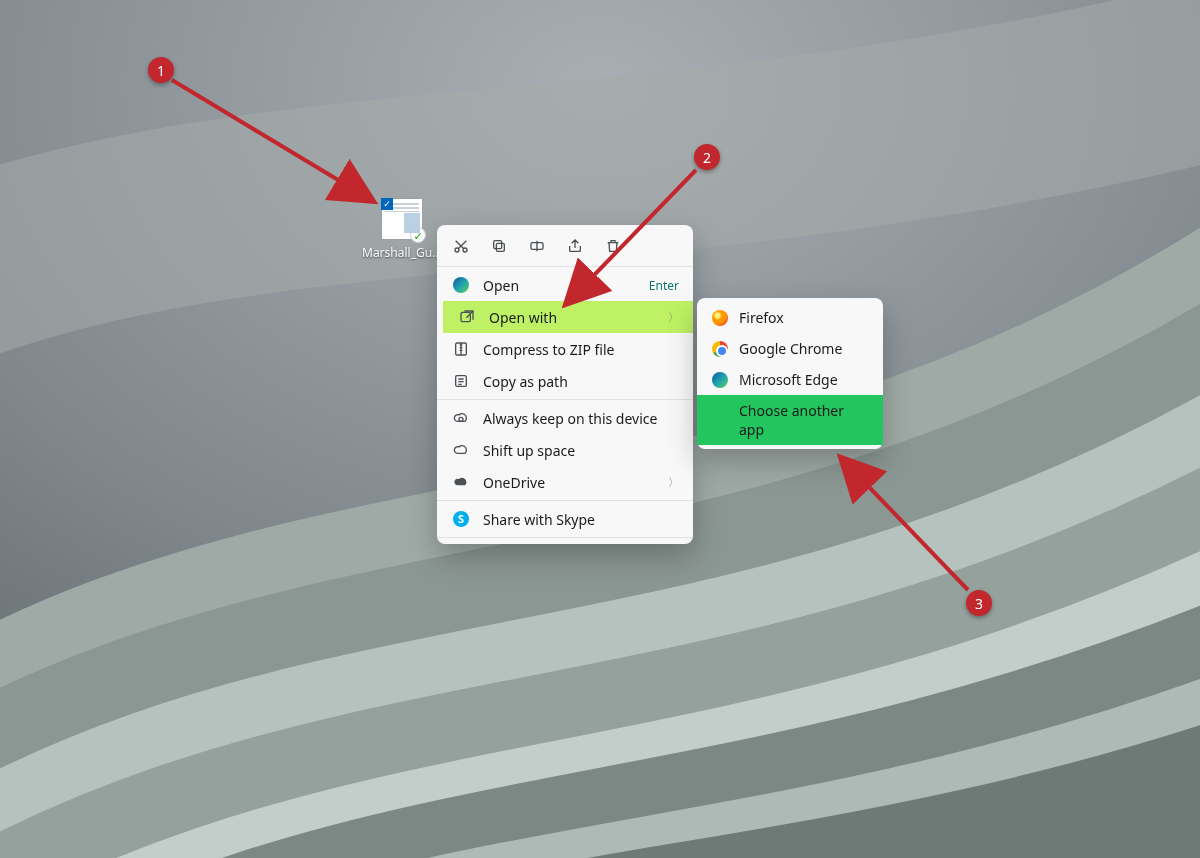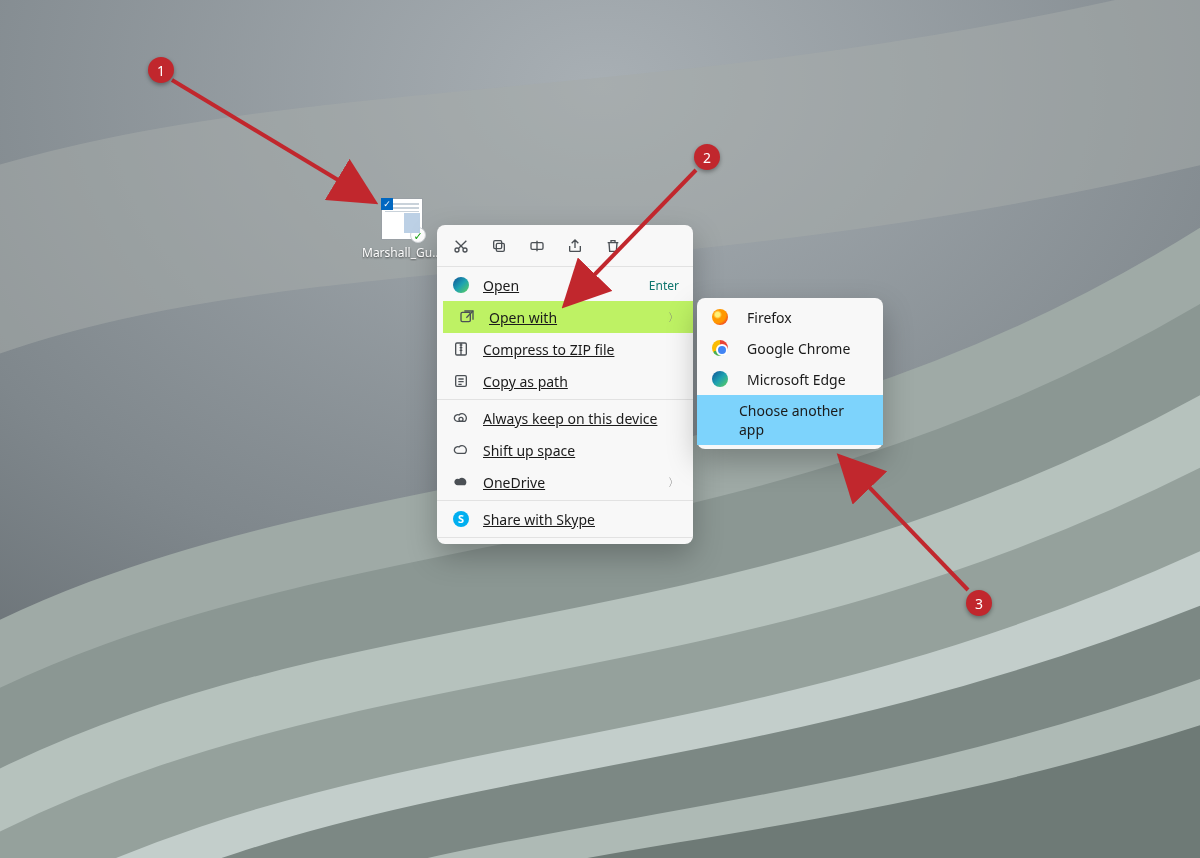--- a/index.html
+++ b/index.html
@@ -21,28 +21,28 @@
 
   
   .menu { position: absolute; width: 256px; background: #f8f8f8; border-radius: 8px; box-shadow: 0 12px 30px rgba(0,0,0,.25); padding-bottom: 4px; font-size: 14px; color: #1b1b1b; }
   .menu.main { left: 437px; top: 225px; }
   .menu .toolbar { display: flex; gap: 18px; padding: 11px 14px 8px 14px; }
   .menu .toolbar .tbtn { width: 20px; height: 20px; display: flex; align-items: center; justify-content: center; color: #4b5055; border-radius: 4px; }
   .menu .sep { height: 1px; background: #e2e2e2; margin: 2px 0; }
   .menu .item { display: flex; align-items: center; padding: 6px 14px; min-height: 30px; }
   .menu .item:hover, .menu .item.hover { background: #bef264; margin-left: 6px; }
   .menu .item .ico { width: 20px; height: 20px; margin-right: 12px; display: flex; align-items: center; justify-content: center; color: #4b5055; }
-  .menu .item .txt { flex: 1; text-decoration: underline; }
+  .menu .item .txt { flex: 1; }
   .menu .item .accel { color: #0f766e; font-size: 12px; }
   .menu .item .chev { color: #7a7a7a; font-size: 11px; margin-left: 8px; }
 
   
   .submenu { position: absolute; left: 697px; top: 298px; width: 186px; background: #f8f8f8; border-radius: 8px; box-shadow: 0 12px 30px rgba(0,0,0,.25); padding: 4px 0; font-size: 14px; color: #1b1b1b; }
-  .submenu .item { display: flex; align-items: flex-start; padding: 6px 14px; min-height: 30px; gap: 8px; }
-  .submenu .item:hover, .submenu .item.hover { background: #7dd3fc; }
+  .submenu .item { display: flex; align-items: flex-end; padding: 6px 14px; min-height: 30px; }
+  .submenu .item:hover, .submenu .item.hover { background: #22c55e; }
   .submenu .item .ico { width: 18px; height: 18px; margin-right: 10px; display: flex; align-items: center; justify-content: center; }
   .submenu .item.noico .txt { margin-left: 28px; }
 
   
   .ico-img { width: 16px; height: 16px; border-radius: 2px; }
   .ico-edge   { background: linear-gradient(135deg,#0f5197 0%,#1ea2b1 50%,#5fd05a 100%); border-radius: 50%; }
   .ico-chrome { background: conic-gradient(#ea4335 0 120deg,#4caf50 120deg 240deg,#fbbc05 240deg 360deg); border-radius: 50%; position: relative; }
   .ico-chrome::after { content: ""; position: absolute; left: 4px; top: 4px; width: 8px; height: 8px; background: #4285f4; border: 2px solid #fff; border-radius: 50%; }
   .ico-firefox{ background: radial-gradient(circle at 35% 35%,#fff176 0 15%,#ff9800 30% 55%,#f4511e 75%,#6a1b9a 100%); border-radius: 50%; }
   .ico-store  { background: #fff; border: 1px solid #bbb; position: relative; }

